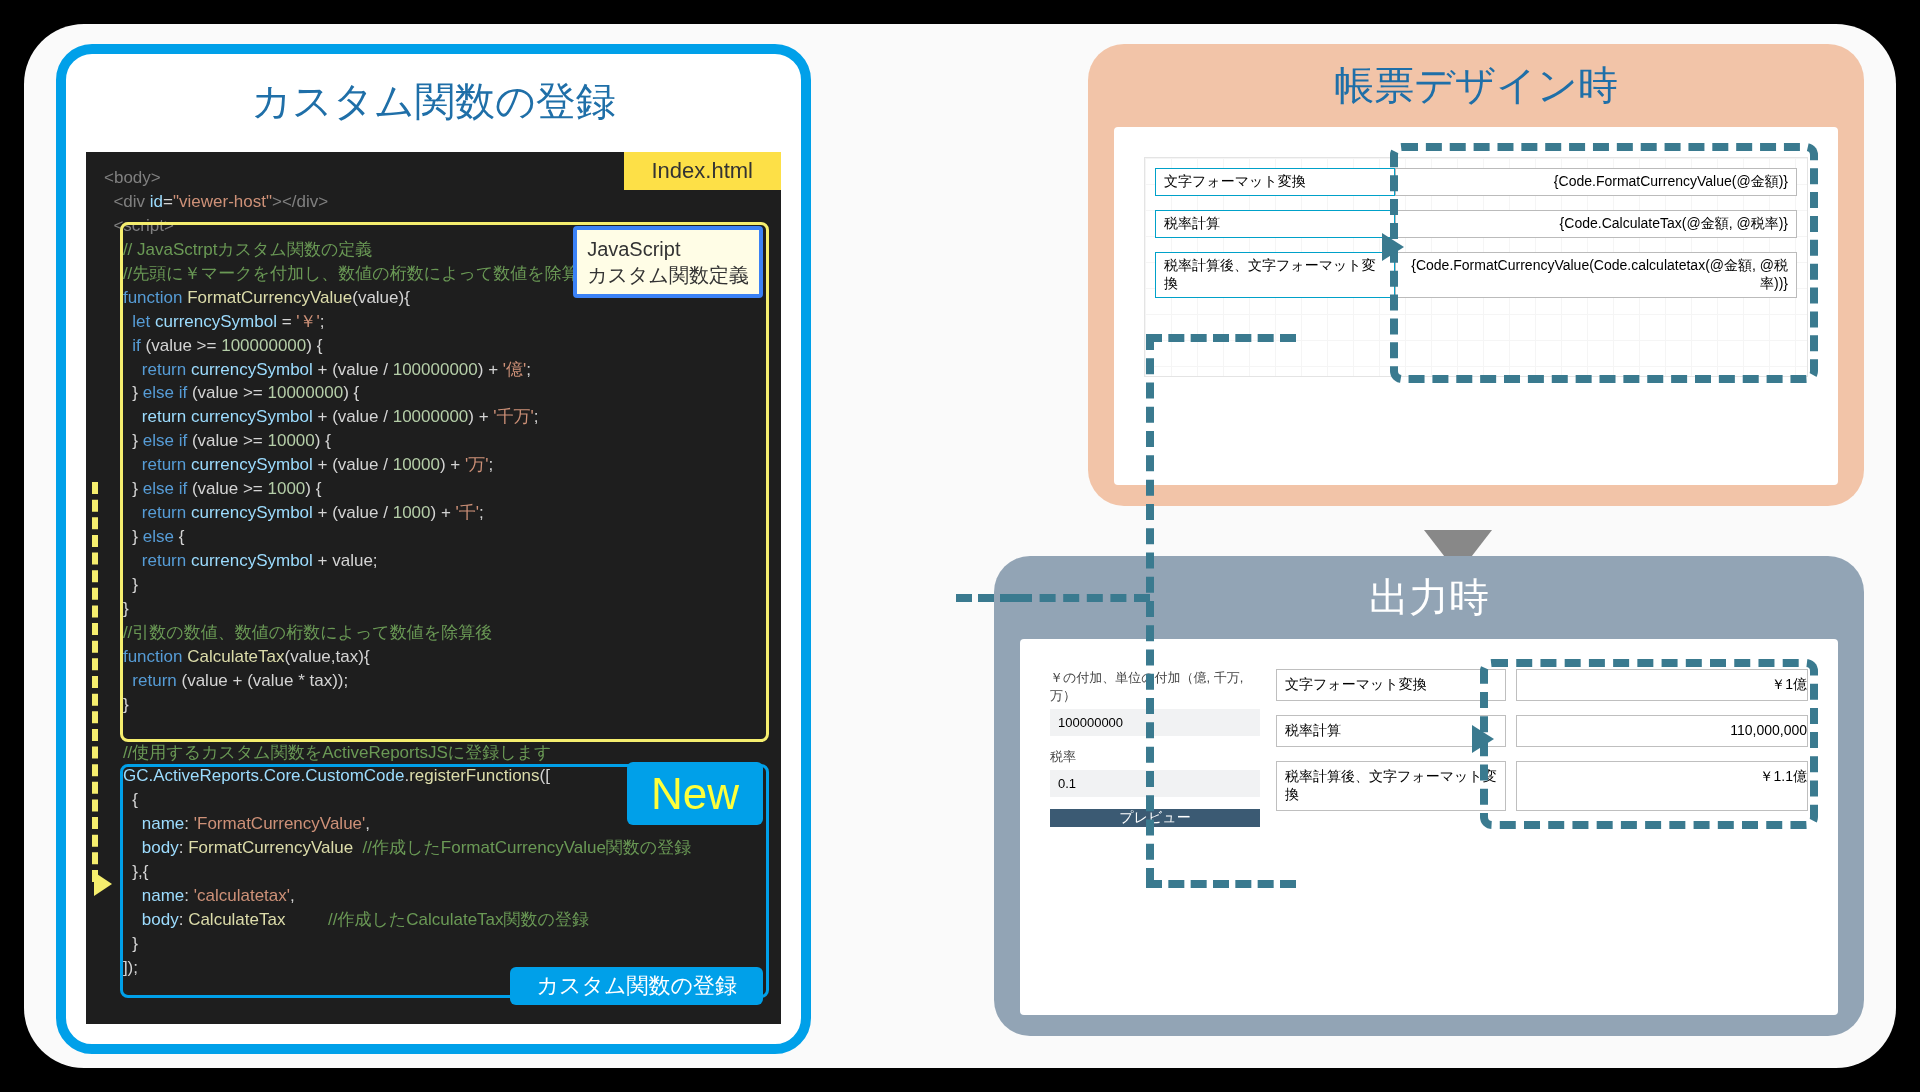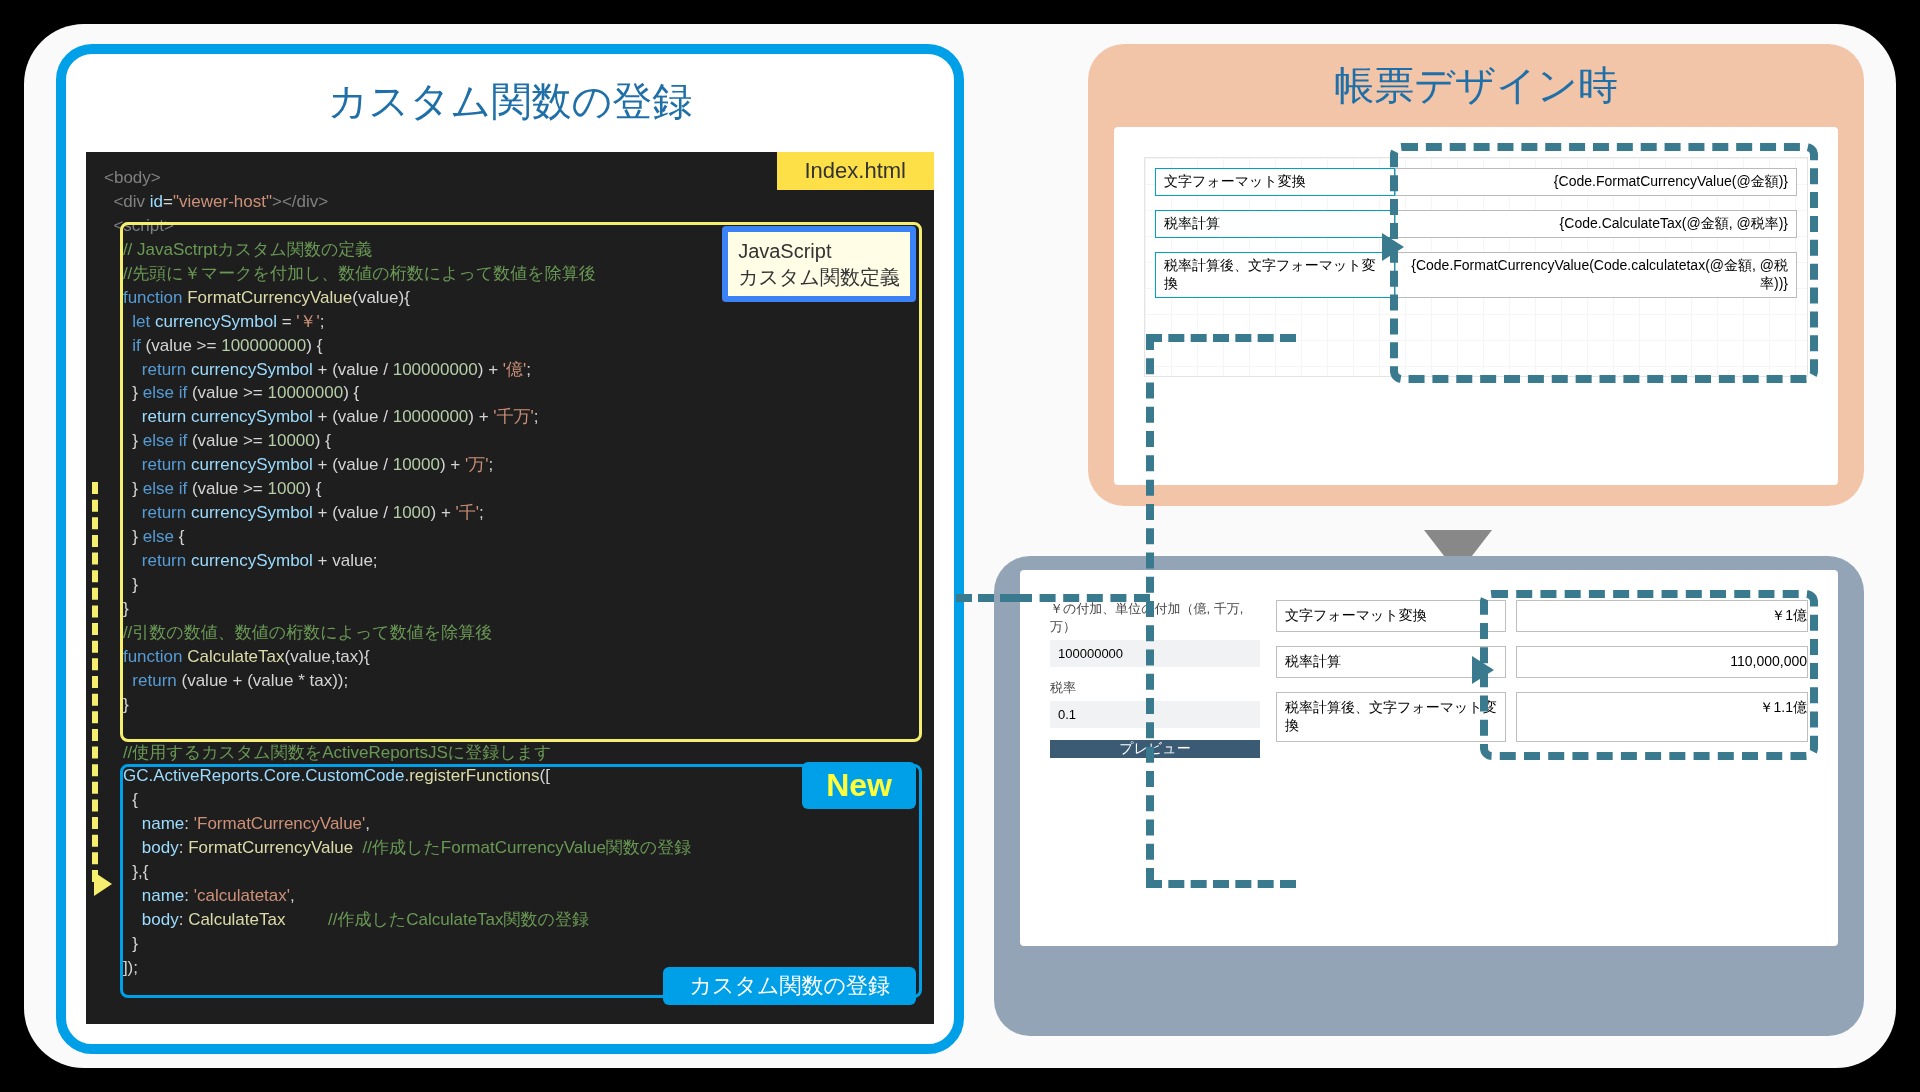--- a/index.html
+++ b/index.html
@@ -1,29 +1,29 @@
 <!DOCTYPE html>
 <html><head>
 <meta charset="utf-8">
 <style>
 *{box-sizing:border-box;margin:0;padding:0;font-family:"Meiryo","Hiragino Sans",sans-serif}
 body{background:#000;width:1920px;height:1092px;position:relative}
 .canvas{position:absolute;inset:24px;border-radius:60px;background:#fafafa;}
 .panel{position:absolute;border-radius:36px;}
-.panel-left{left:32px;top:20px;width:908px;height:1010px;border:10px solid #00a0e9;background:#fff}
+.panel-left{left:32px;top:20px;width:755px;height:1010px;border:10px solid #00a0e9;background:#fff}
 .title-left{text-align:center;font-size:40px;color:#1f6fa8;margin-top:20px}
 .code-block{position:absolute;left:20px;right:20px;top:98px;bottom:20px;background:#1e1e1e;color:#d4d4d4;font-family:Consolas,monospace;font-size:17px;line-height:1.35;padding:14px 14px 14px 18px;overflow:hidden}
 .filetab{position:absolute;top:0;right:0;background:#fde047;color:#333;font-size:22px;padding:4px 28px}
 .tok-tag{color:#808080}.tok-attr{color:#9cdcfe}.tok-str{color:#ce9178}
 .tok-kw{color:#569cd6}.tok-fn{color:#dcdcaa}.tok-cmt{color:#6a9955}
 .tok-num{color:#b5cea8}.tok-var{color:#9cdcfe}
 .outline-yellow{position:absolute;border:3px solid #f5ee6e;border-radius:8px;pointer-events:none}
 .outline-blue{position:absolute;border:3px solid #00a0e9;border-radius:8px;pointer-events:none}
-.callout-y{position:absolute;background:#fffde6;color:#333;border:6px solid #3b82f6;font-size:20px;padding:6px 10px;border-radius:4px;text-align:left;line-height:1.3}
-.callout-new{position:absolute;background:#00a0e9;color:#ffff3a;font-size:32px;font-weight:bold;padding:2px 24px;border-radius:6px}
+.callout-y{position:absolute;background:#fffde6;color:#333;border:4px solid #3b82f6;font-size:20px;padding:6px 10px;border-radius:4px;text-align:left;line-height:1.3}
+.callout-new{position:absolute;background:#00a0e9;color:#ffff3a;font-size:44px;font-weight:normal;padding:2px 24px;border-radius:6px}
 .callout-reg{position:absolute;background:#00a0e9;color:#fff;font-size:22px;padding:4px 26px;border-radius:6px}
 .panel-design{right:32px;top:20px;width:776px;height:462px;background:#f2c4a8;padding-top:14px}
 .panel-output{right:32px;bottom:32px;width:870px;height:480px;background:#92a4b5;padding-top:14px}
 .title-r{text-align:center;font-size:40px;color:#1f6fa8;margin-bottom:14px}
 .title-r2{text-align:center;font-size:40px;color:#fff;margin-bottom:14px}
 .inner-white{background:#fff;margin:0 26px;border-radius:4px;padding:30px 30px;height:calc(100% - 90px);position:relative}
 .design-grid{position:relative;height:220px;border:1px solid #e4e4e4;
  background-image:linear-gradient(#f5f5f5 1px,transparent 1px),linear-gradient(90deg,#f5f5f5 1px,transparent 1px);
  background-size:26px 26px;padding:10px}
 .design-row{display:flex;margin-bottom:14px;font-size:14px}
@@ -119,20 +119,21 @@
           </div>
     </div>
     <div class="dashed-box" style="top:16px;left:276px;right:20px;height:240px"></div>
     <div class="sm-arrow" style="top:106px;left:268px"></div>
   </div>
 </div>
 
 <div class="arrow-down" style="left:1400px;top:506px"></div>
 
 <div class="panel panel-output">
+  <div class="title-r2">出力時</div>
   <div class="inner-white">
     <div class="out-side">
       <div class="param-label">￥の付加、単位の付加（億, 千万, 万）</div>
       <div class="param-val">100000000</div>
       <div class="param-label">税率</div>
       <div class="param-val">0.1</div>
       <div class="preview-btn">プレビュー</div>
     </div>
     <div class="out-main">
       <div class="out-row">

